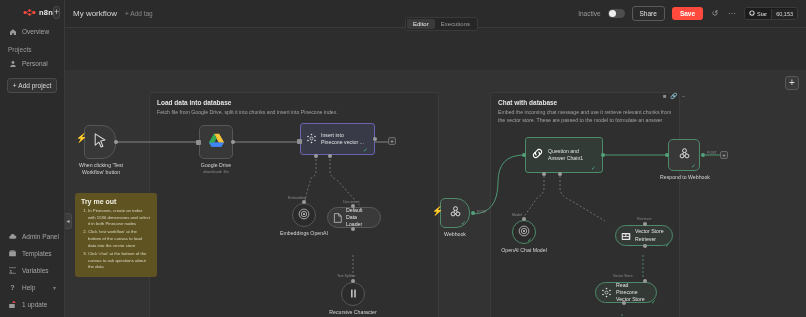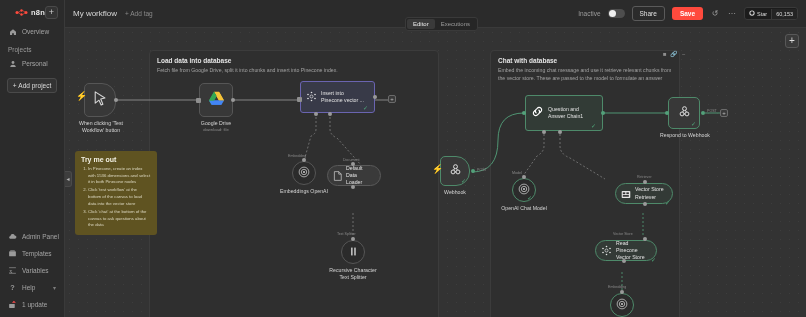--- a/index.html
+++ b/index.html
@@ -13,21 +13,21 @@
 
   
   .sidebar {
     width: 65px; height: 317px;
     background: #2b2b2b;
     border-right: 1px solid #3a3a3a;
     display: flex; flex-direction: column;
     position: relative; z-index: 30;
     flex: 0 0 65px;
   }
-  .sb-top { padding: 6px 6px 0 6px; display: flex; align-items: center; justify-content: flex-end; }
+  .sb-top { padding: 6px 6px 0 6px; display: flex; align-items: center; justify-content: space-between; margin-left: 17px; }
   .logo { display: flex; align-items: center; gap: 2px; }
   .logo-mark { width: 14px; height: 9px; position: relative; }
   .logo-mark svg { display: block; }
   .logo-text { color: #e8e8e8; font-size: 7.5px; font-weight: 700; letter-spacing: .2px; }
   .plus-btn {
     width: 13px; height: 13px; border: 1px solid #4a4a4a; border-radius: 3px;
     background: #333; color: #cfcfcf; font-size: 9px; line-height: 11px; text-align: center;
     cursor: pointer;
   }
   .sb-item {
@@ -42,21 +42,21 @@
   .addproj {
     margin: 6px 7px 0 7px; border: 1px solid #4a4a4a; border-radius: 3px;
     background: #333; color: #ddd; font-size: 6.5px; text-align: center;
     padding: 3px 0; cursor: pointer;
   }
   .sb-spacer { flex: 1; }
   .sb-bottom { padding-bottom: 4px; }
   .chev { margin-left: auto; font-size: 6px; color: #7d7d7d; }
 
   
-  .main { flex: 1; position: relative; display: flex; flex-direction: column; }
+  .main { flex: 1; position: relative; display: flex; flex-direction: column; gap: 42px; }
   .topbar {
     height: 28px; background: #2b2b2b; border-bottom: 1px solid #3a3a3a;
     display: flex; align-items: center; padding: 0 8px; gap: 8px;
     position: relative; z-index: 20;
   }
   .wf-title { color: #d8d8d8; font-size: 8px; }
   .add-tag { color: #8a8a8a; font-size: 6.5px; cursor: pointer; }
   .tb-right { margin-left: auto; display: flex; align-items: center; gap: 7px; }
   .inactive-lbl { color: #9b9b9b; font-size: 6.5px; }
   .toggle {

